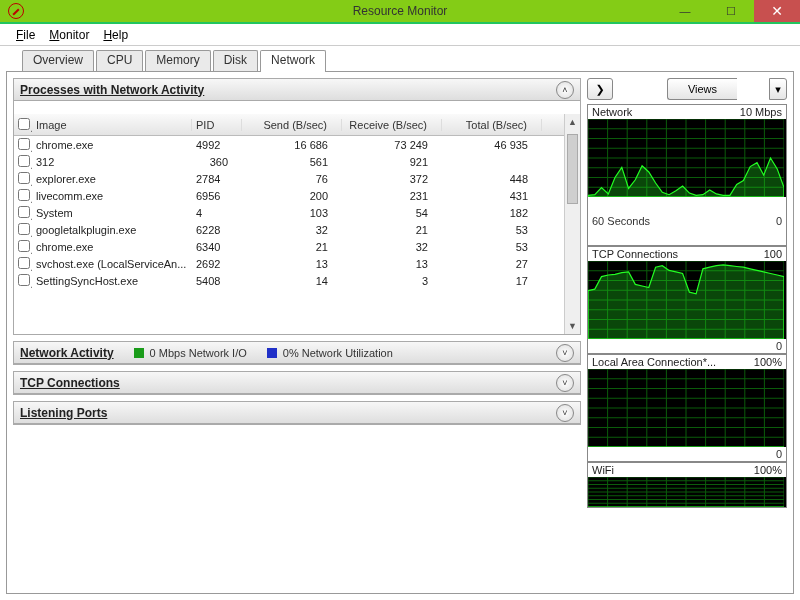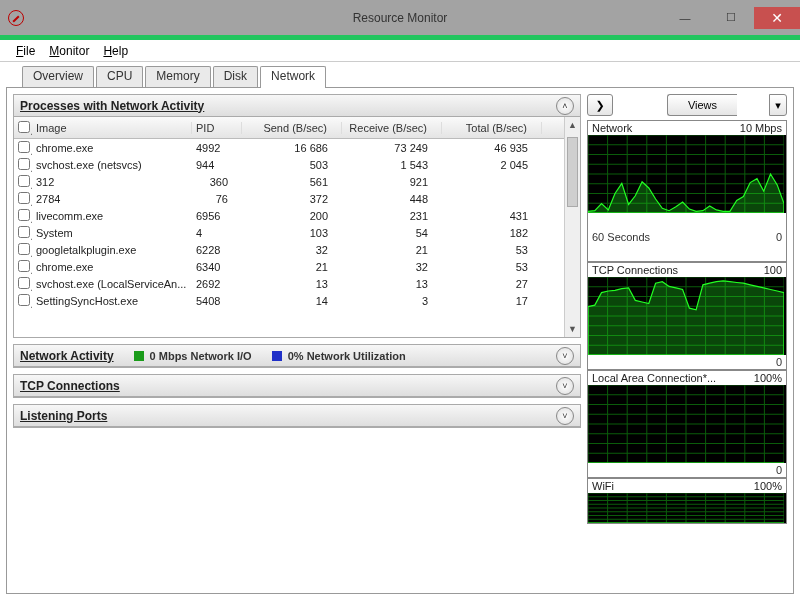--- a/index.html
+++ b/index.html
@@ -1,20 +1,20 @@
 <!DOCTYPE html>
 <html><head>
 <meta charset="utf-8">
 <style>
 * { box-sizing: border-box; margin: 0; padding: 0; font-family: "Segoe UI", Tahoma, sans-serif; }
 body { background: #6d4a2a; width: 800px; height: 600px; overflow: hidden; }
 
 .window { width: 800px; height: 600px; display: flex; flex-direction: column; }
 
-.titlebar { height: 40px; background: #a3a3a3; display: flex; align-items: center; padding: 0 0 0 8px; border-bottom: 5px solid #22c55e; position: relative; }
+.titlebar { height: 24px; background: #84cc16; display: flex; align-items: center; padding: 0 0 0 8px; border-bottom: 2px solid #22c55e; position: relative; }
 .titlebar .icon-slot { width: 16px; height: 16px; border: 1px solid #b00; border-radius: 50%; position: relative; }
 .titlebar .icon-slot::after { content:""; position:absolute; left:3px; top:7px; width:8px; height:2px; background:#b00; transform: rotate(-45deg); }
 .titlebar .title { position: absolute; left: 0; right: 0; text-align: center; font-size: 12px; color: #333; pointer-events: none; }
 .winbtns { margin-left: auto; display: flex; height: 22px; }
 .winbtn { width: 46px; display:flex; align-items:center; justify-content:center; font-size:11px; color:#333; }
 .winbtn.close { background:#c8504f; color:#fff; font-size:14px; }
 
 .menubar { height: 22px; background:#fff; padding-left: 10px; display:flex; align-items:center; gap:2px; border-bottom:1px solid #ccc; }
 .menuitem { font-size: 12px; padding: 2px 6px; }
 .menuitem span.ul { text-decoration: underline; }
@@ -25,25 +25,25 @@
 .tab.active { background:#fff; position:relative; z-index:2; }
 
 .content { flex:1; border:1px solid #999; background:#fff; margin-top:-1px; padding:6px; display:flex; gap:6px; overflow:hidden; }
 
 .left { flex:1; display:flex; flex-direction:column; gap:6px; overflow:hidden; }
 .right { width:200px; display:flex; flex-direction:column; gap:4px; }
 
 .panel { border:1px solid #aaa; }
 .panel-head { background: linear-gradient(#f7f7f7,#dedede); border-bottom:1px solid #aaa; height:22px; display:flex; align-items:center; padding:0 6px; font-size:12px; }
 .panel-head .ptitle { font-weight:bold; color:#222;text-decoration:underline; }
-.panel-head .legend { display:flex; align-items:center; gap:6px; margin-left:20px; font-size:11px; color:#333; font-weight:bold; }
+.panel-head .legend { display:flex; align-items:center; gap:6px; margin-left:20px; font-size:11px; color:#333; font-weight:normal; }
 .legend .swatch { width:10px; height:10px; display:inline-block; }
 .panel-head .chev { margin-left:auto; width:18px; height:18px; border:1px solid #888; border-radius:50%; background: radial-gradient(#fff,#ddd); display:flex; align-items:center; justify-content:center; font-size:9px; color:#333;}
 
-.table-wrap { height: 220px; overflow:hidden; position:relative; }
+.table-wrap { height: 220px; overflow:hidden; position:relative;margin-top:13px; }
 .thead, .trow { display:grid; grid-template-columns: 18px 160px 50px 100px 100px 100px; align-items:center; font-size:11px; }
 .thead { background:linear-gradient(#fafafa,#e4e4e4); border-bottom:1px solid #bbb; height:22px; }
 .thead div { padding:0 4px; border-right:1px solid #ddd; color:#333; white-space:nowrap; overflow:hidden; text-overflow:ellipsis; }
 .thead .num, .trow .num { text-align:right; padding-right:14px; }
 .thead .chkcell { border:none; }
 .trow { height:17px; }
 .trow div { padding:0 4px; color:#222; white-space:nowrap; overflow:hidden; text-overflow:ellipsis; }
 .chkcell input { width:12px; height:12px; }
 .scrollbar-v { position:absolute; right:0; top:0; bottom:0; width:16px; background:#efefef; border-left:1px solid #ccc; }
 .scrollbar-v .thumb { position:absolute; left:2px; right:2px; top:20px; height:70px; background:#cfcfcf; border:1px solid #aaa; }
@@ -118,35 +118,28 @@
                 <div class="trow">
                   <div class="chkcell"><input type="checkbox" style=""></div>
                   <div>chrome.exe</div>
                   <div>4992</div>
                   <div class="num">16 686</div>
                   <div class="num">73 249</div>
                   <div class="num">46 935</div>
                 </div>
                 <div class="trow">
                   <div class="chkcell"><input type="checkbox" style=""></div>
-                  <div>svchost.exe (netsvcs)</div>
-                  <div>944</div>
-                  <div class="num">503</div>
-                  <div class="num">1 543</div>
-                  <div class="num">2 045</div>
-                </div>
-                <div class="trow">
-                  <div class="chkcell"><input type="checkbox" style=""></div>
                   <div>312</div>
                   <div class="num">360</div>
                   <div class="num">561</div>
                   <div class="num">921</div>
                 </div>
                 <div class="trow">
                   <div class="chkcell"><input type="checkbox" style=""></div>
+                  <div>explorer.exe</div>
                   <div>2784</div>
                   <div class="num">76</div>
                   <div class="num">372</div>
                   <div class="num">448</div>
                 </div>
                 <div class="trow">
                   <div class="chkcell"><input type="checkbox" style=""></div>
                   <div>livecomm.exe</div>
                   <div>6956</div>
                   <div class="num">200</div>

